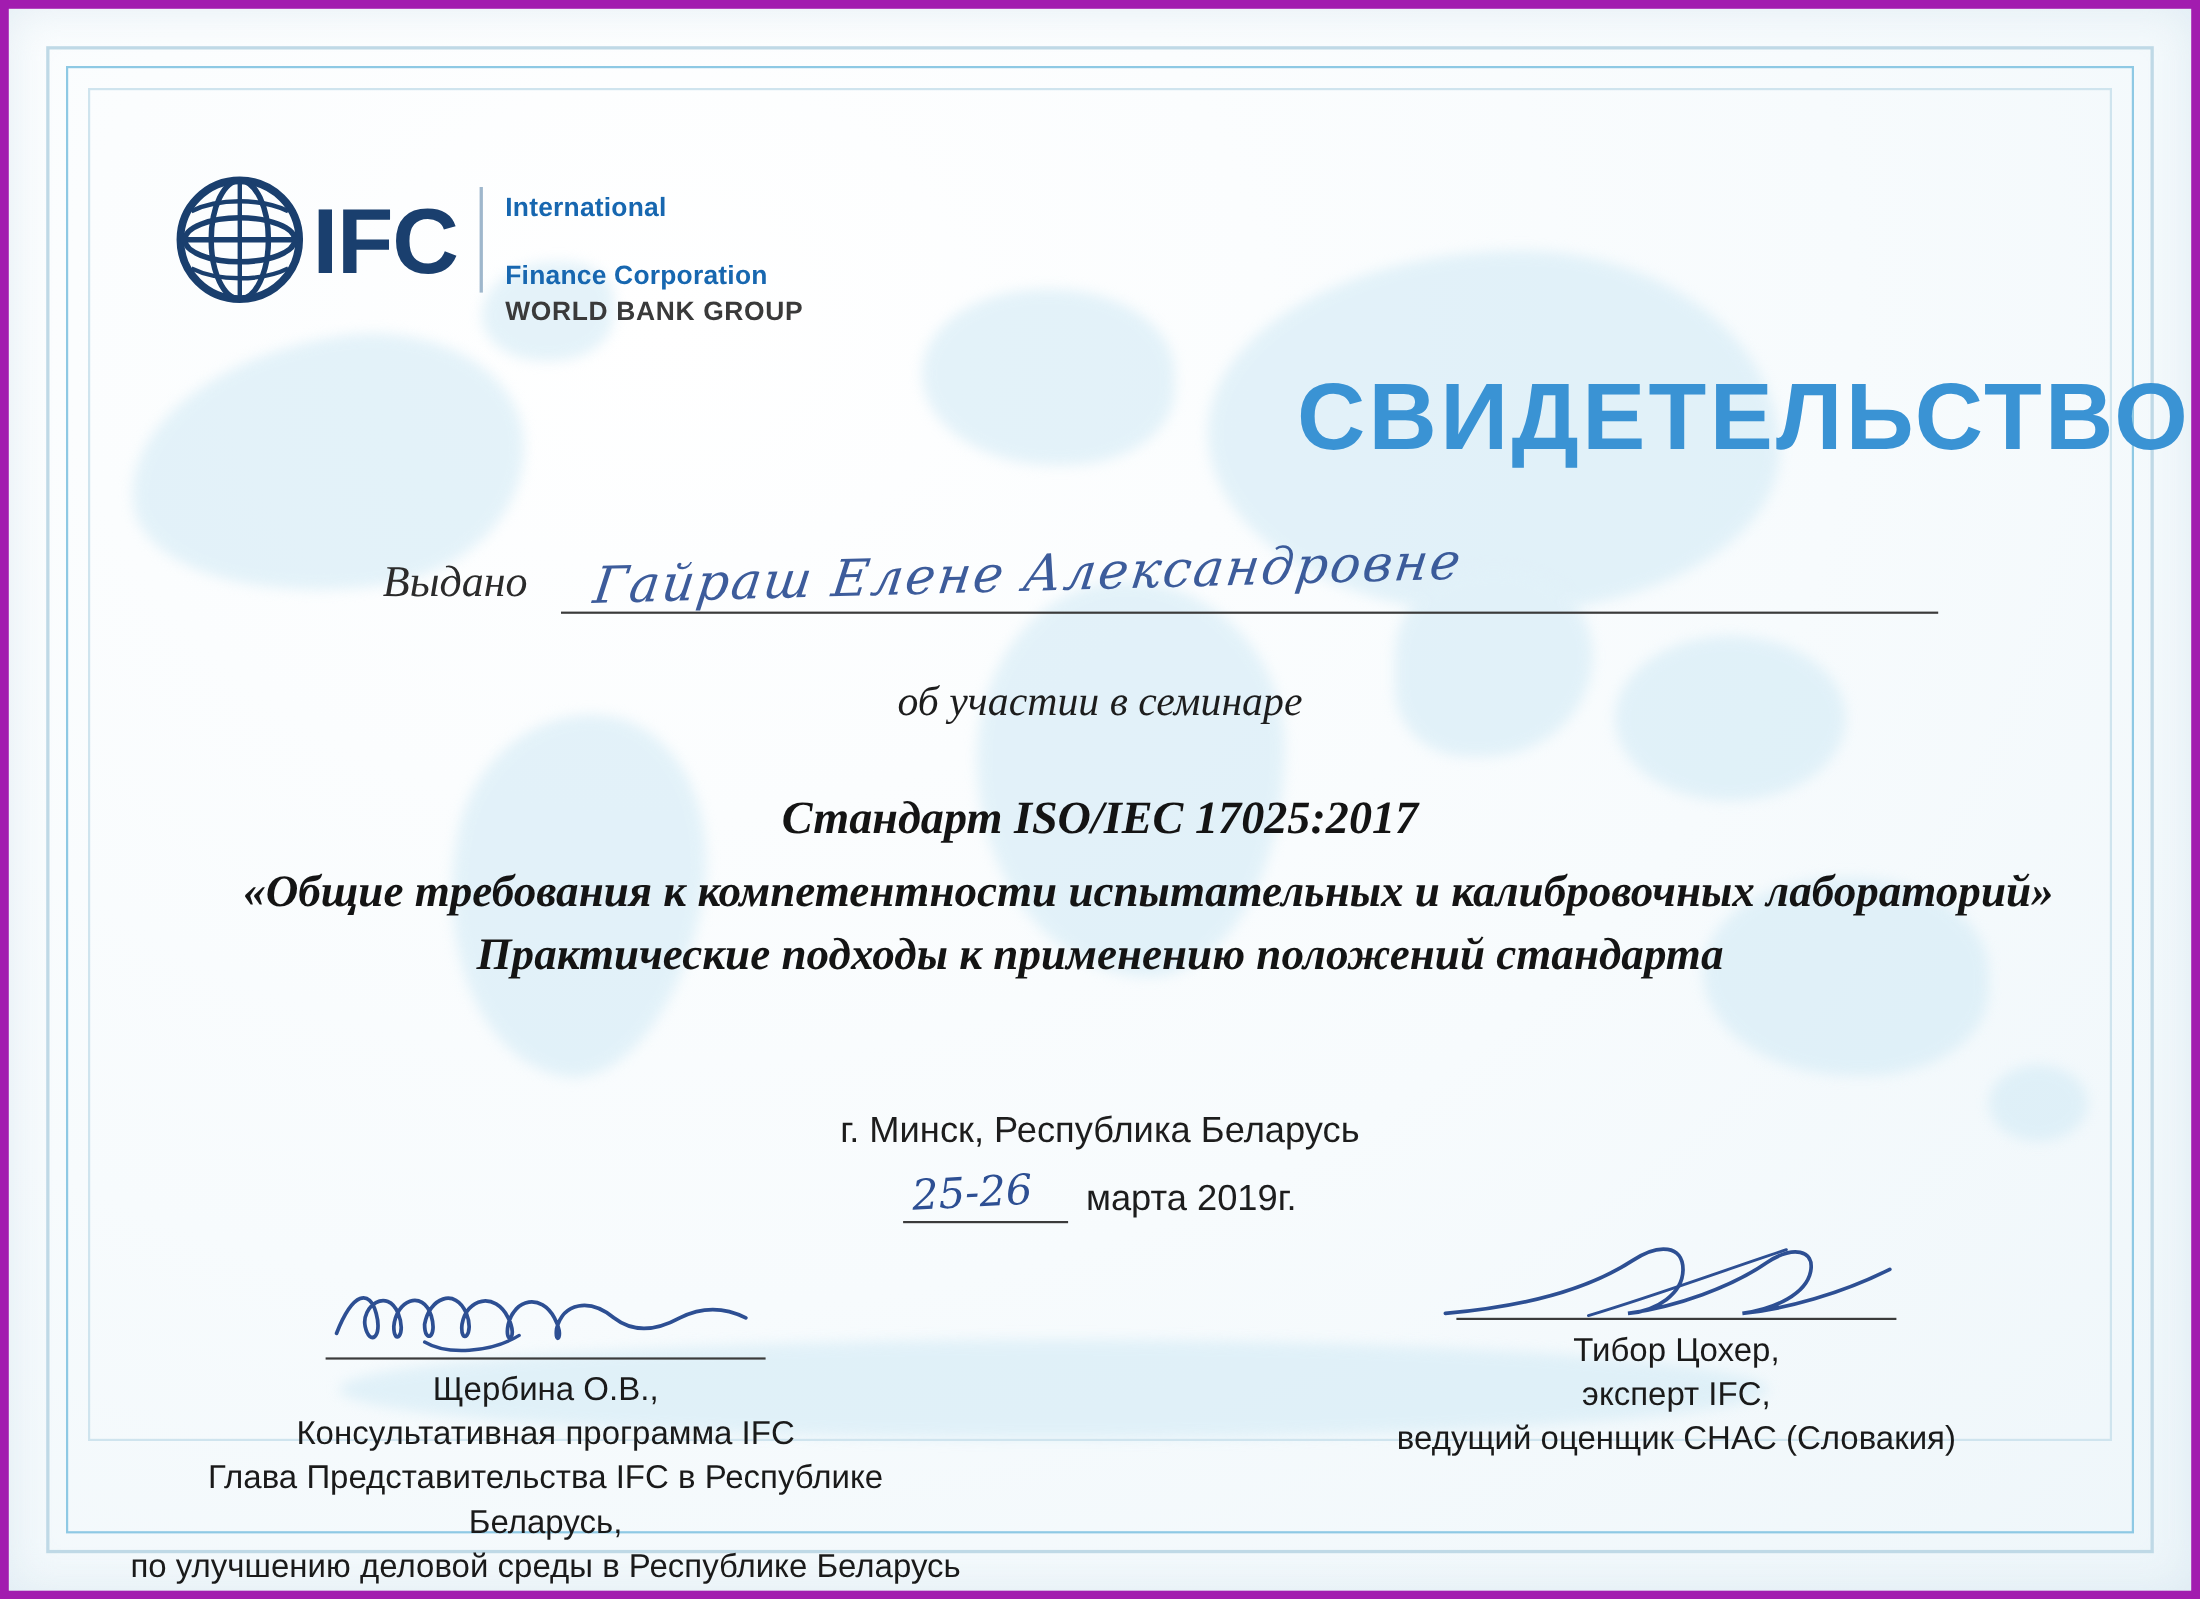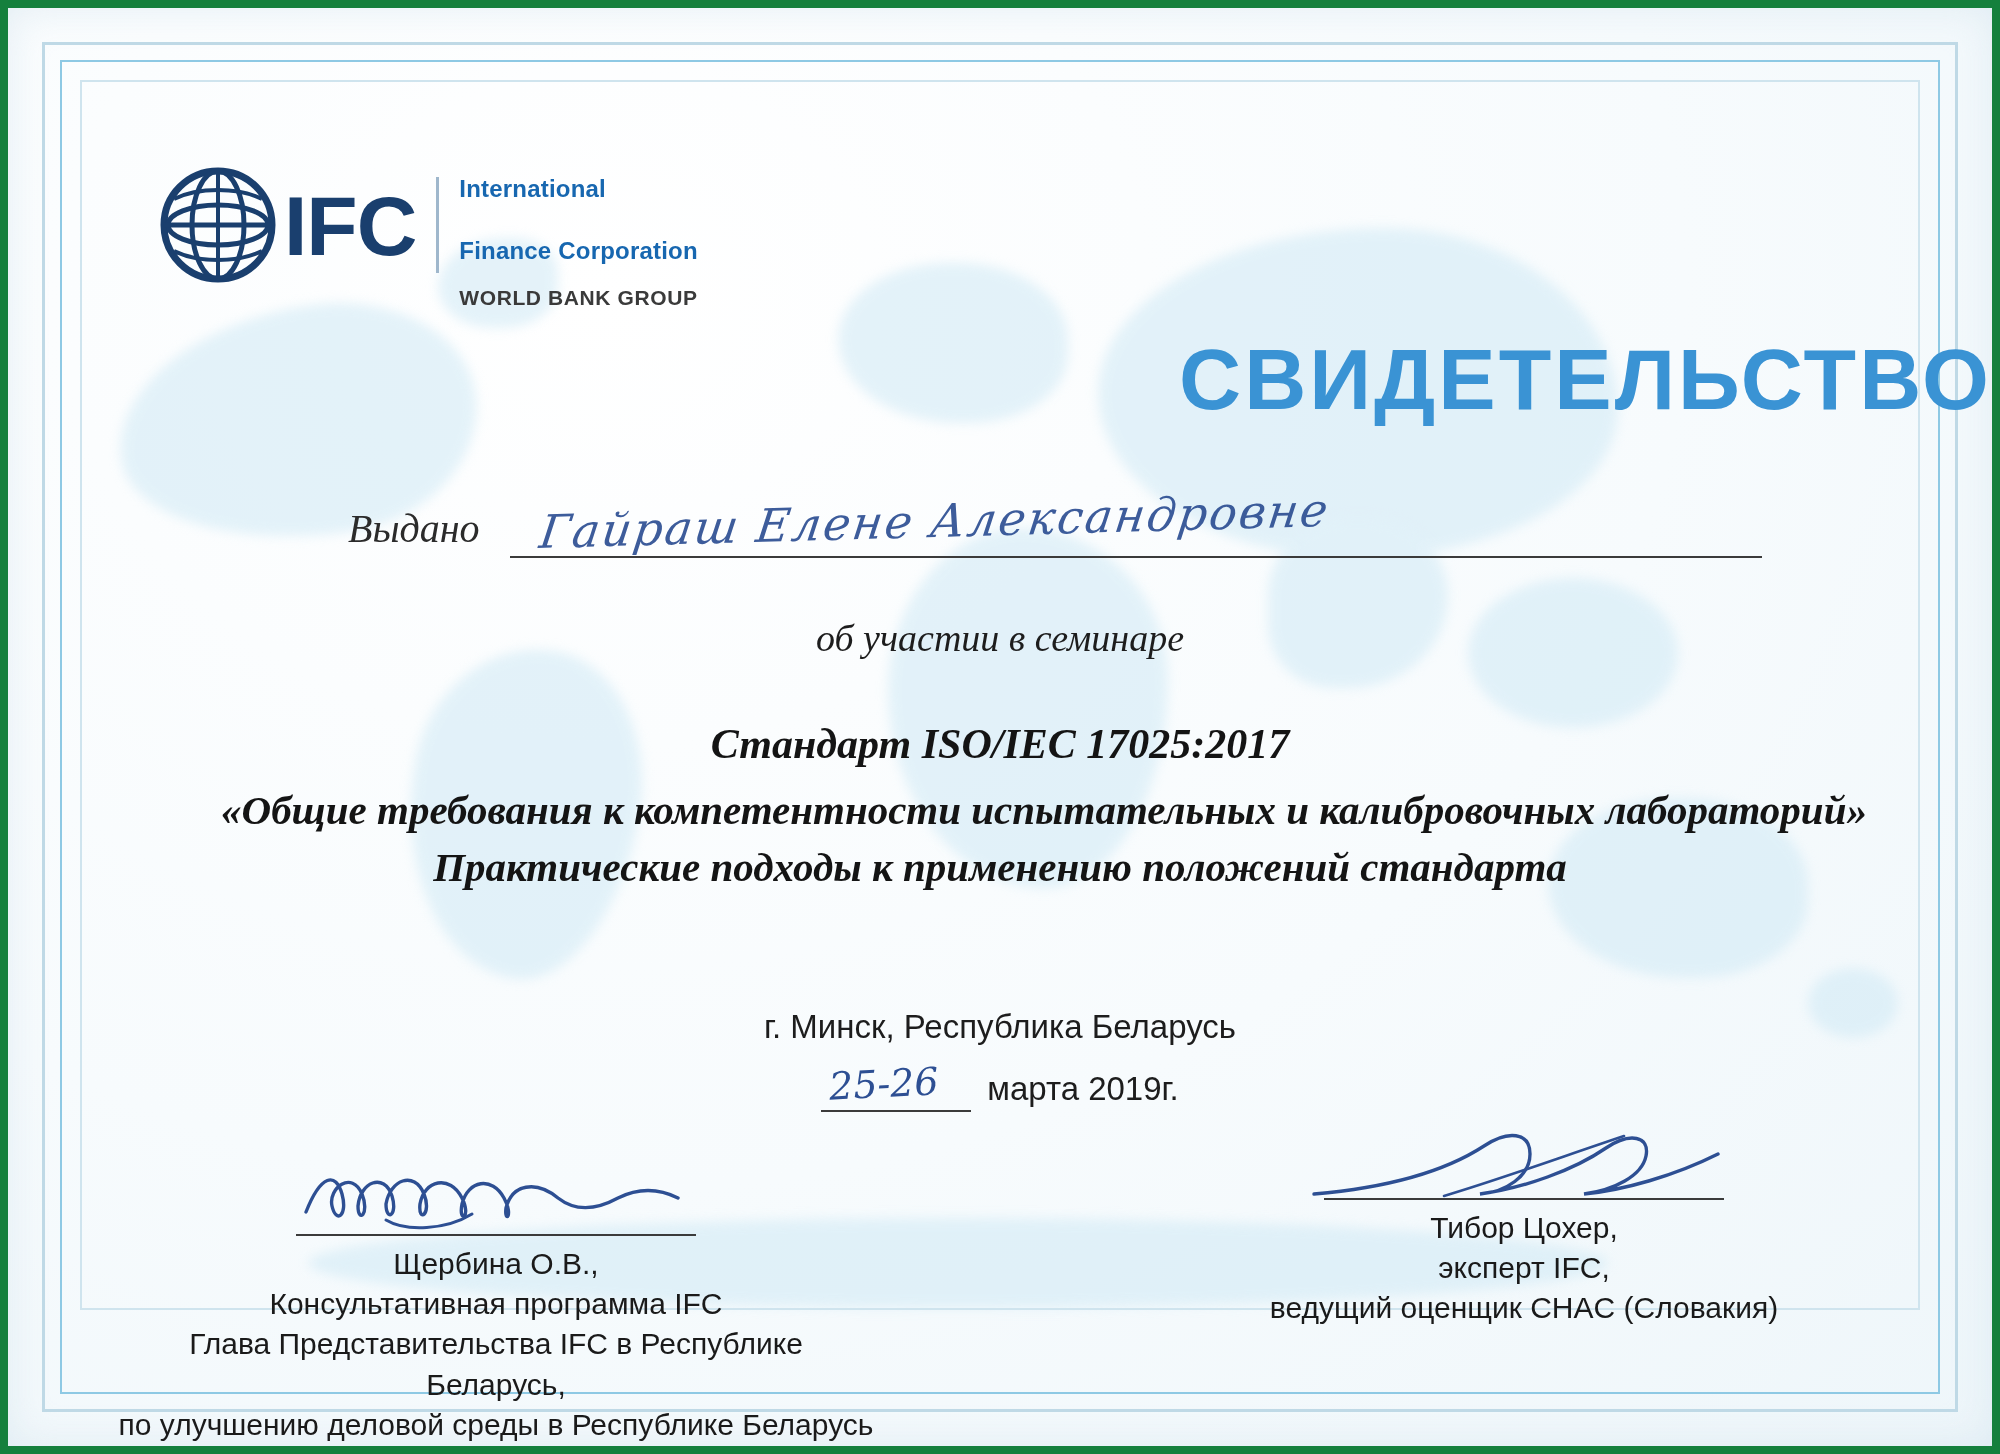--- a/index.html
+++ b/index.html
@@ -11,21 +11,21 @@
     width: 2000px;
     height: 1454px;
     font-family: "Liberation Sans", sans-serif;
     overflow: hidden;
   }
 
   .page {
     position: relative;
     width: 2000px;
     height: 1454px;
-    background: #15803d;
+    background: #a21caf;
     box-sizing: border-box;
   }
 
   
   .paper {
     position: absolute;
     left: 8px;
     top: 8px;
     right: 8px;
     bottom: 8px;
@@ -129,24 +129,24 @@
     font-family: "Liberation Sans", sans-serif;
     font-weight: bold;
     font-size: 24px;
     color: #1767b0;
     letter-spacing: .2px;
     margin-top: 36px;
   }
   .logo-words .l3 {
     font-family: "Liberation Sans", sans-serif;
     font-weight: bold;
-    font-size: 21px;
+    font-size: 24px;
     color: #3a3a3a;
     letter-spacing: .6px;
-    margin-top: 23px;
+    margin-top: 7px;
   }
 
   
   .cert-title {
     position: absolute;
     top: 322px;
     left: 0;
     width: 100%;
     text-align: right;
     font-family: "Liberation Sans", sans-serif;

